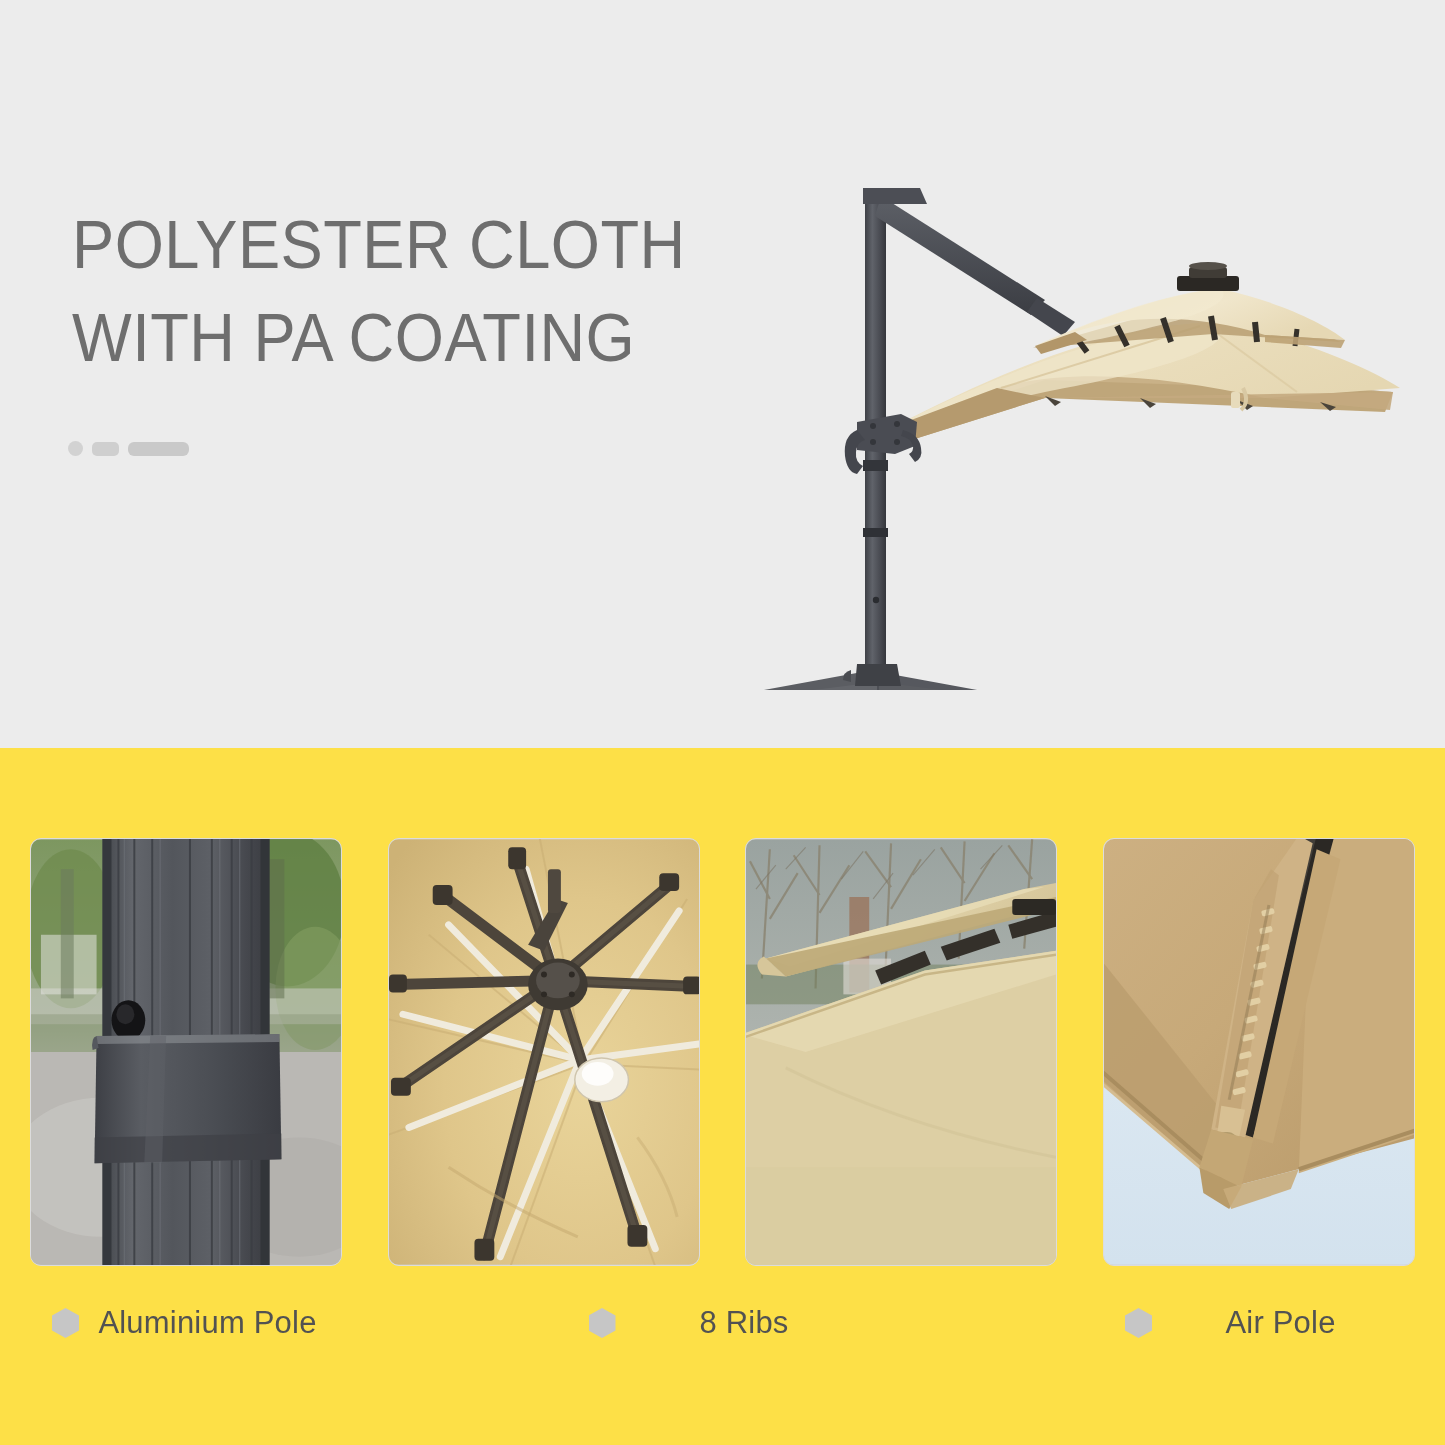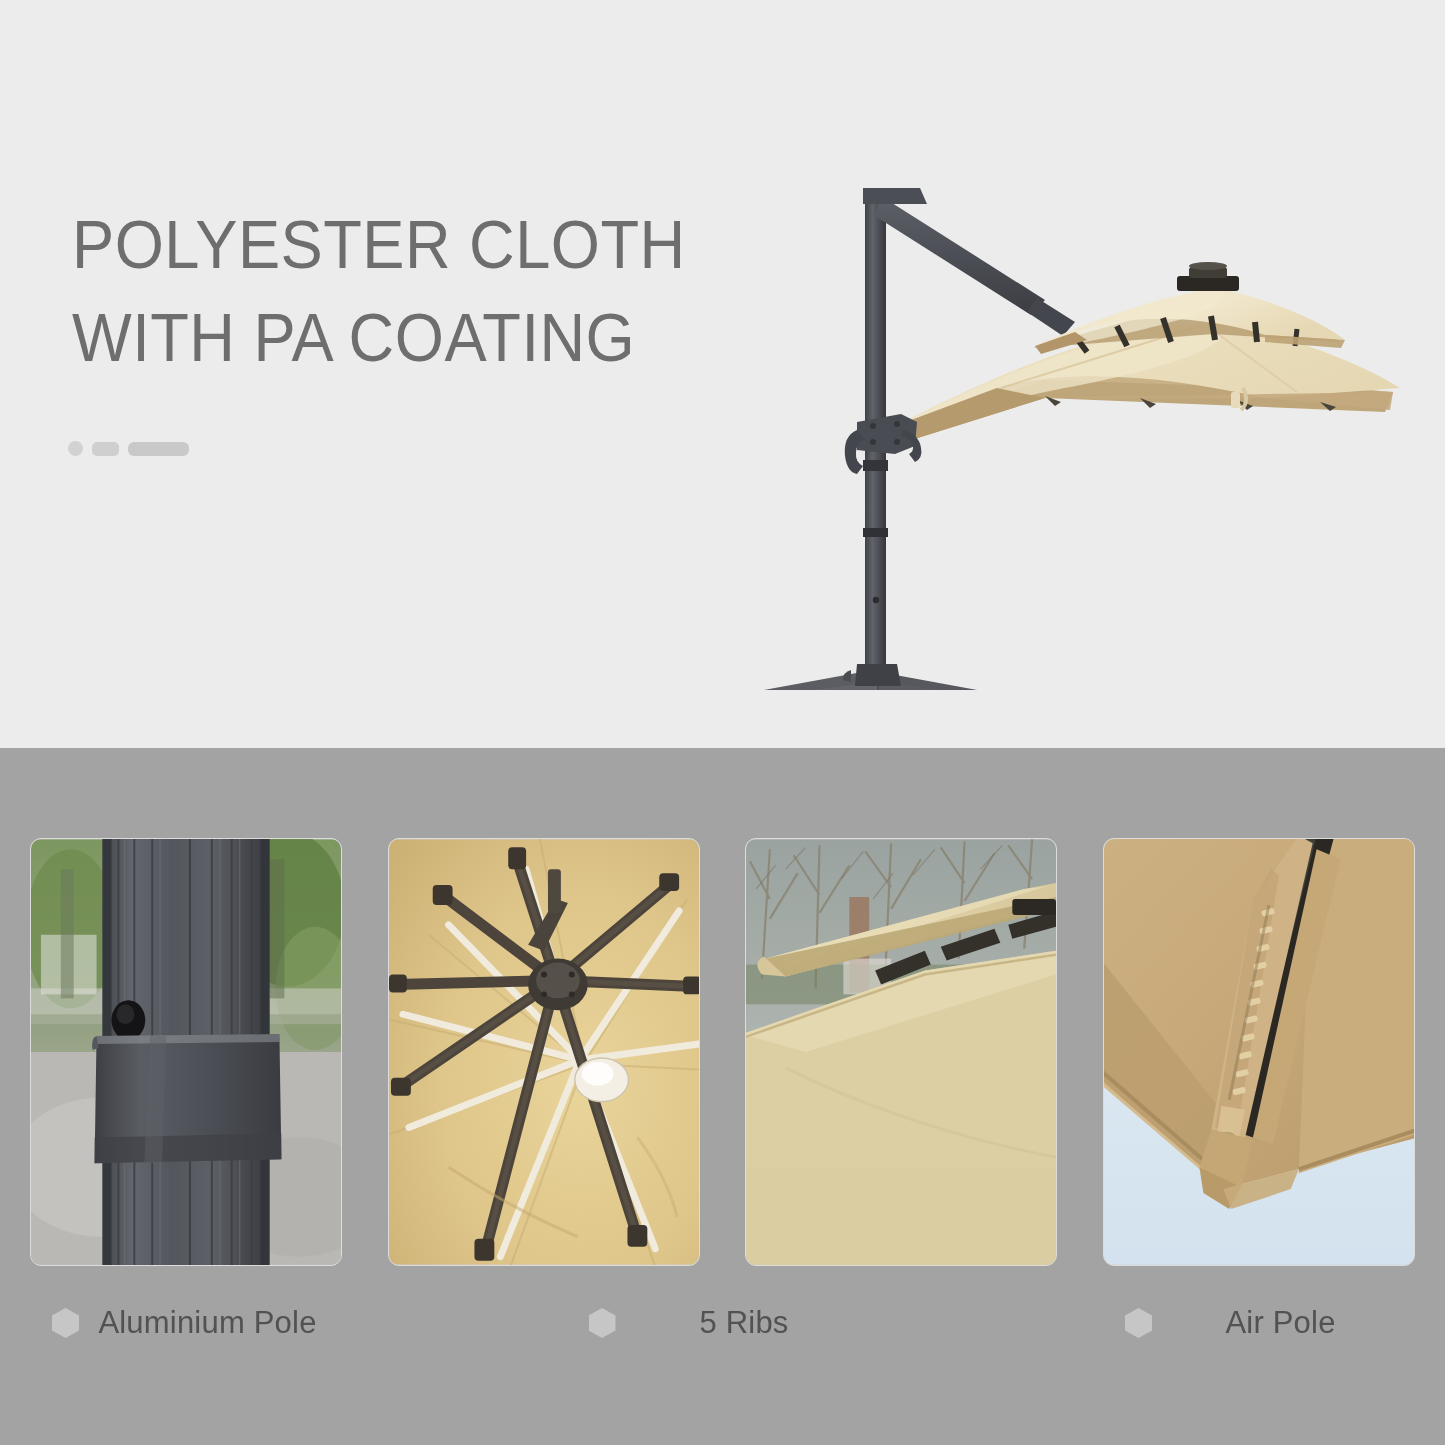--- a/index.html
+++ b/index.html
@@ -9,21 +9,21 @@
     height: 1445px;
     background: #ffffff;
     font-family: "Liberation Sans", sans-serif;
     overflow: hidden;
   }
 
   #page {
     position: relative;
     width: 1445px;
     height: 1445px;
-    background: #a3a3a3;
+    background: #fde047;
     text-decoration: underline;
   }
 
   
   #hero {
     position: absolute;
     left: 0; top: 0;
     width: 1445px;
     height: 748px;
     background: #ececec;
@@ -571,21 +571,21 @@
 
   <section id="captions">
 
     <div class="cap">
       <span class="hex"></span>
       <span class="cap-label">Aluminium Pole</span>
     </div>
 
     <div class="cap">
       <span class="hex"></span>
-      <span class="cap-label">5 Ribs</span>
+      <span class="cap-label">8 Ribs</span>
     </div>
 
     <div class="cap">
       <span class="hex"></span>
       <span class="cap-label">Air Pole</span>
     </div>
 
   </section>
 
 </div>

